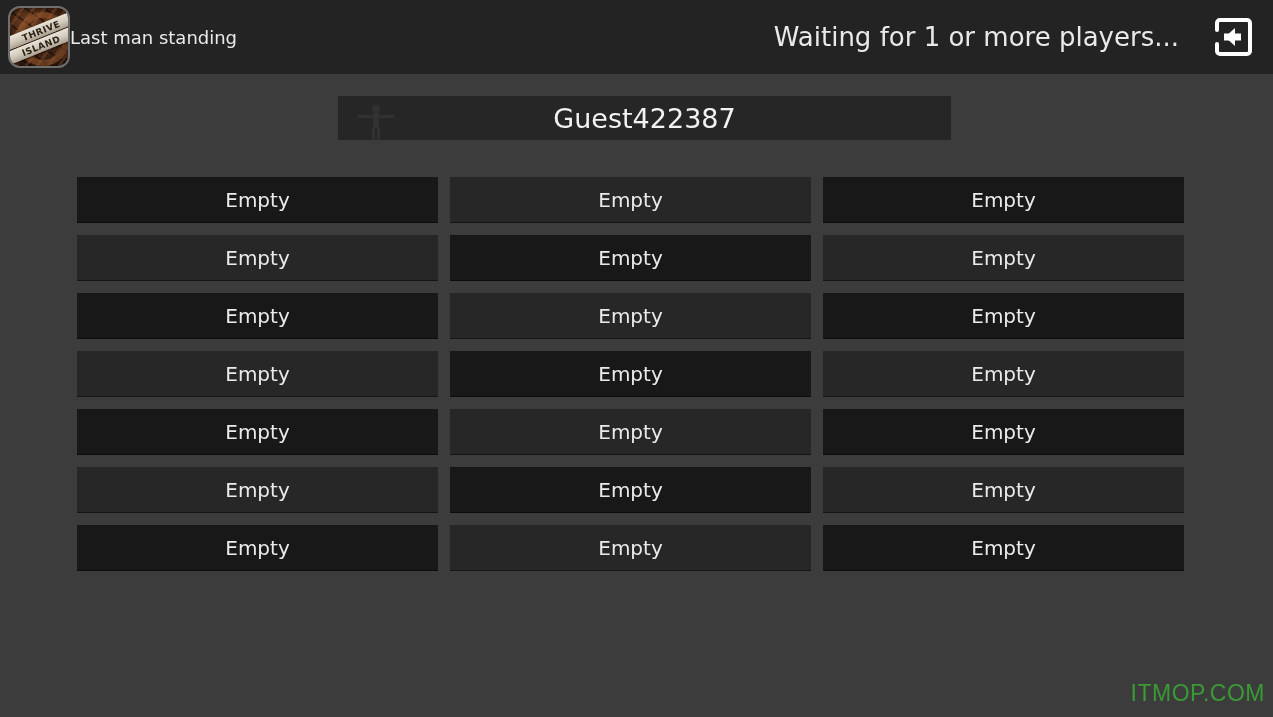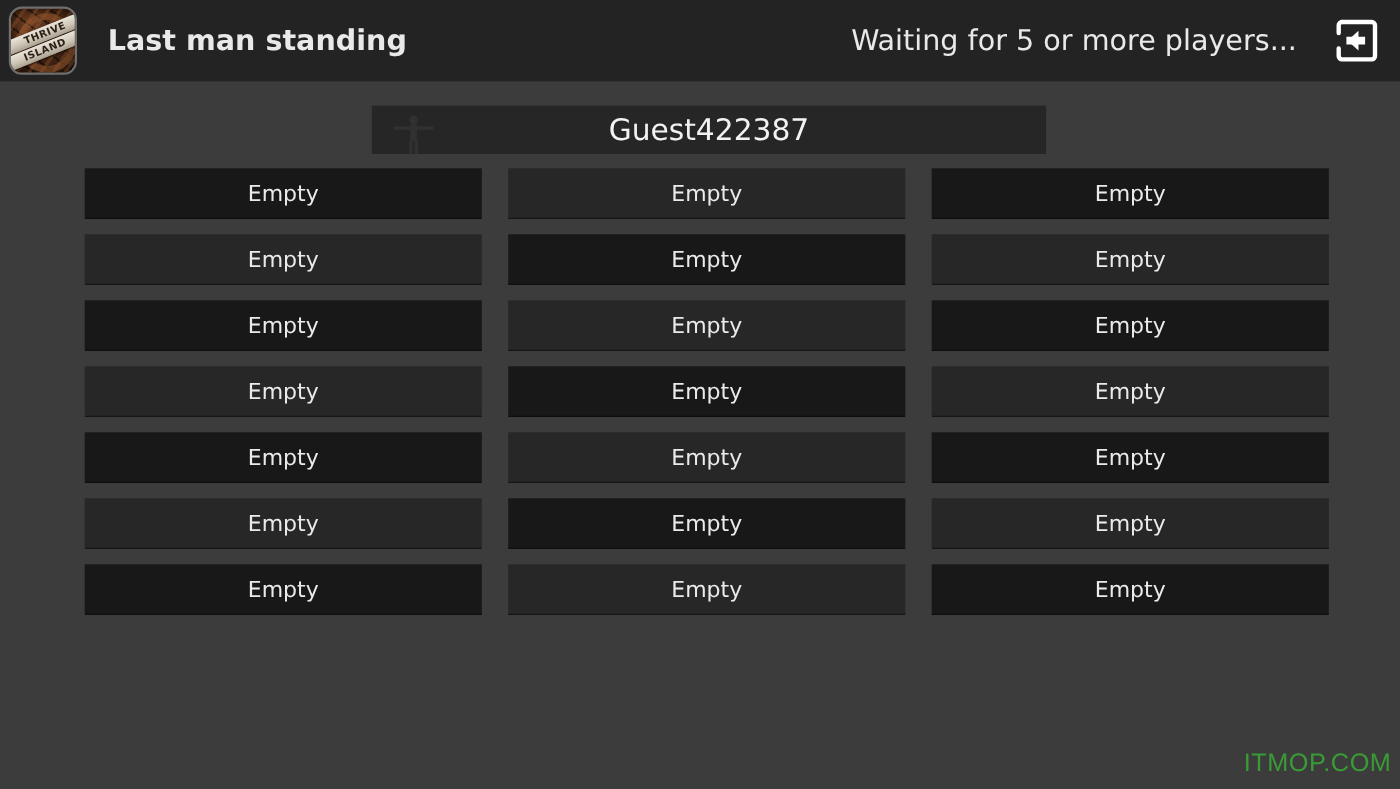--- a/index.html
+++ b/index.html
@@ -71,24 +71,23 @@
     font-weight: bold;
     font-size: 9px;
     letter-spacing: 0.5px;
     box-shadow: 0 1px 2px rgba(0,0,0,0.7);
   }
   .app-icon .plank1 { top: 16px; }
   .app-icon .plank2 { top: 31px; }
 
   .app-title {
     color: #e9e9e9;
-    font-size: 26px;
-    margin-left: 28px;
+    font-size: 18px;
     white-space: nowrap;
-    font-weight: bold;
+    font-weight: normal;
   }
 
   .header-spacer { flex: 1 1 auto; }
 
   .status-text {
     color: #e9e9e9;
     font-size: 26px;
     white-space: nowrap;
     margin-right: 30px;
     font-weight: normal;
@@ -125,26 +124,27 @@
   .player-name {
     color: #f2f2f2;
     font-size: 27px;
     white-space: nowrap;
   }
 
   
   .slot-grid {
     position: absolute;
     left: 77px;
-    top: 153px;
+    top: 177px;
     width: 1133px;
     display: grid;
     grid-template-columns: repeat(3, 361px);
     column-gap: 24px;
     row-gap: 14px;
+    gap: 12px;
   }
   .slot {
     height: 46px;
     display: flex;
     align-items: center;
     justify-content: center;
     color: #eaeaea;
     font-size: 20px;
     box-shadow: inset 0 -1px 0 rgba(0,0,0,0.45);
     user-select: none;
@@ -172,21 +172,21 @@
     <div class="grain"></div>
     <div class="ring"></div>
     <div class="plank plank1">THRIVE</div>
     <div class="plank plank2">ISLAND</div>
   </div>
 
   <div class="app-title">Last man standing</div>
 
   <div class="header-spacer"></div>
 
-  <div class="status-text">Waiting for 5 or more players...</div>
+  <div class="status-text">Waiting for 1 or more players...</div>
 
   <svg class="exit-button" viewBox="0 0 48 48">
     <path d="M11 7 H38 A3 3 0 0 1 41 10 V38 A3 3 0 0 1 38 41 H11 A3 3 0 0 1 8 38 V31" fill="none" stroke="#ffffff" stroke-width="4" stroke-linecap="round"></path>
     <path d="M8 17 V10 A3 3 0 0 1 11 7" fill="none" stroke="#ffffff" stroke-width="4" stroke-linecap="round"></path>
     <path d="M32 24 H15" stroke="#ffffff" stroke-width="7" stroke-linecap="butt" fill="none"></path>
     <path d="M16 24 L26 15 L26 33 Z" fill="#ffffff"></path>
   </svg>
 
 </div>
 

